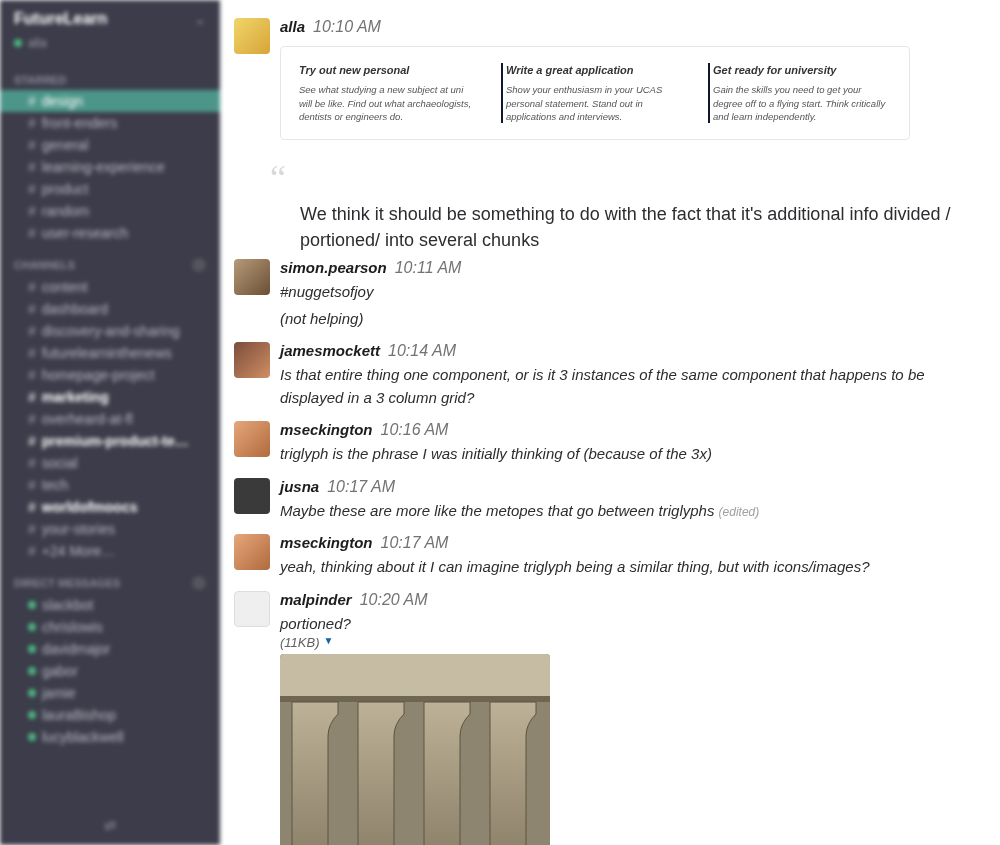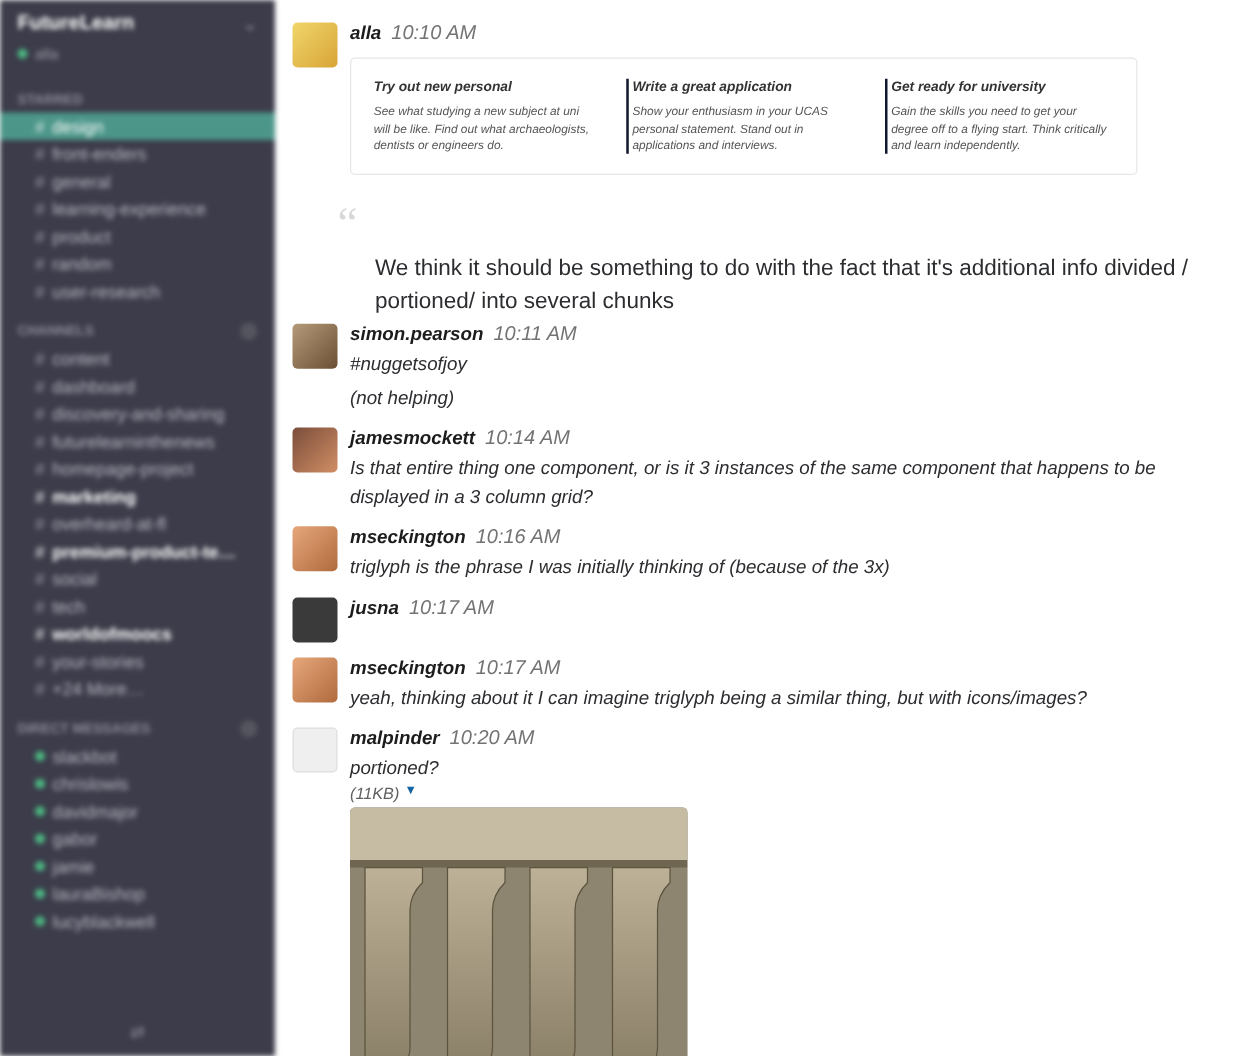--- a/index.html
+++ b/index.html
@@ -435,20 +435,24 @@
     </div>
   </div>
 
   <div class="msg">
     <div class="avatar jusna"></div>
     <div class="msg-body">
       <div class="msg-head">
         <span class="sender">jusna</span>
         <span class="time">10:17 AM</span>
       </div>
+      <div class="text">
+        <span>Maybe these are more like the metopes that go between triglyphs</span>
+        <span class="edited">(edited)</span>
+      </div>
     </div>
   </div>
 
   <div class="msg">
     <div class="avatar mseck"></div>
     <div class="msg-body">
       <div class="msg-head">
         <span class="sender">mseckington</span>
         <span class="time">10:17 AM</span>
       </div>

